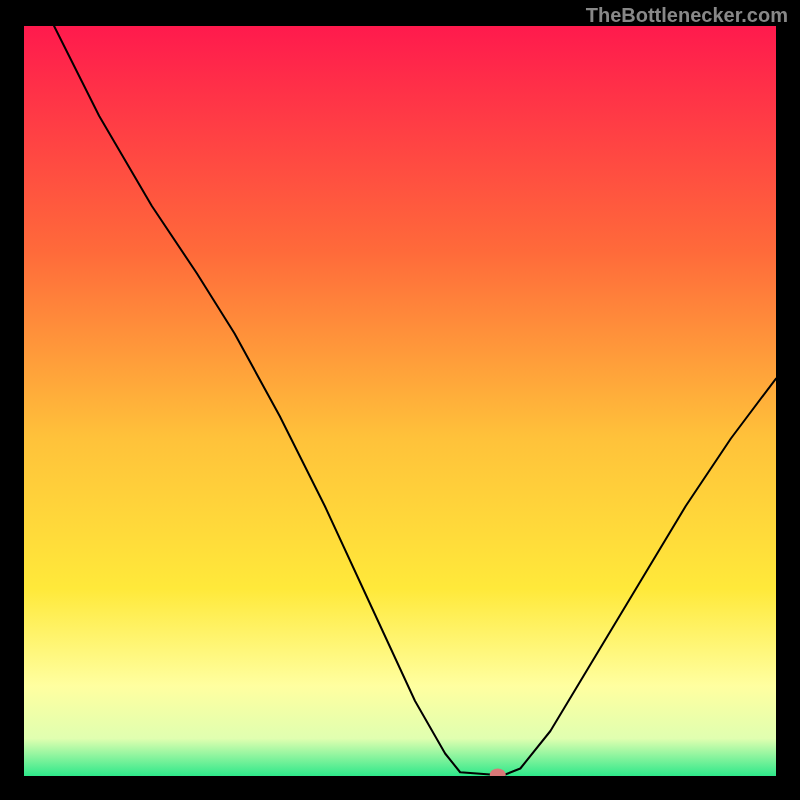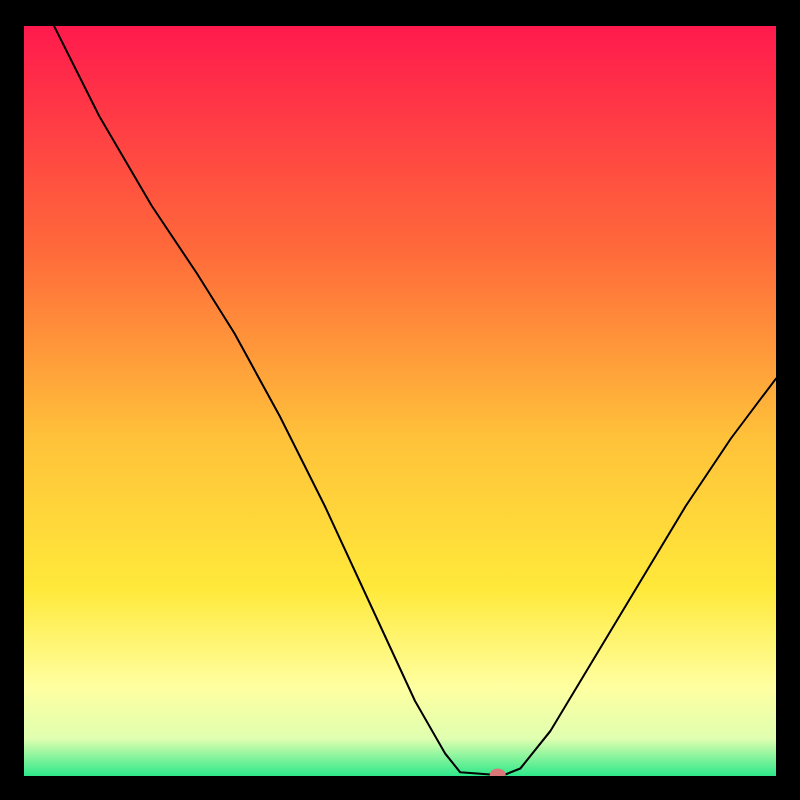--- a/index.html
+++ b/index.html
@@ -34,20 +34,21 @@
     height: 750px;
   }
   svg {
     display: block;
   }
 </style>
 </head>
 <body>
 
 <div class="container">
+  <div class="watermark">TheBottlenecker.com</div>
   <div class="plot-area">
     <svg id="chart-svg" width="752" height="750" viewBox="0 0 752 750">
       <defs>
         <linearGradient id="bg-grad" x1="0" y1="0" x2="0" y2="1">
             <stop offset="0%" stop-color="#ff1a4d"></stop>
             <stop offset="30%" stop-color="#ff6a3a"></stop>
             <stop offset="55%" stop-color="#ffc23a"></stop>
             <stop offset="75%" stop-color="#ffe93a"></stop>
             <stop offset="88%" stop-color="#ffffa0"></stop>
             <stop offset="95%" stop-color="#e0ffb0"></stop>

